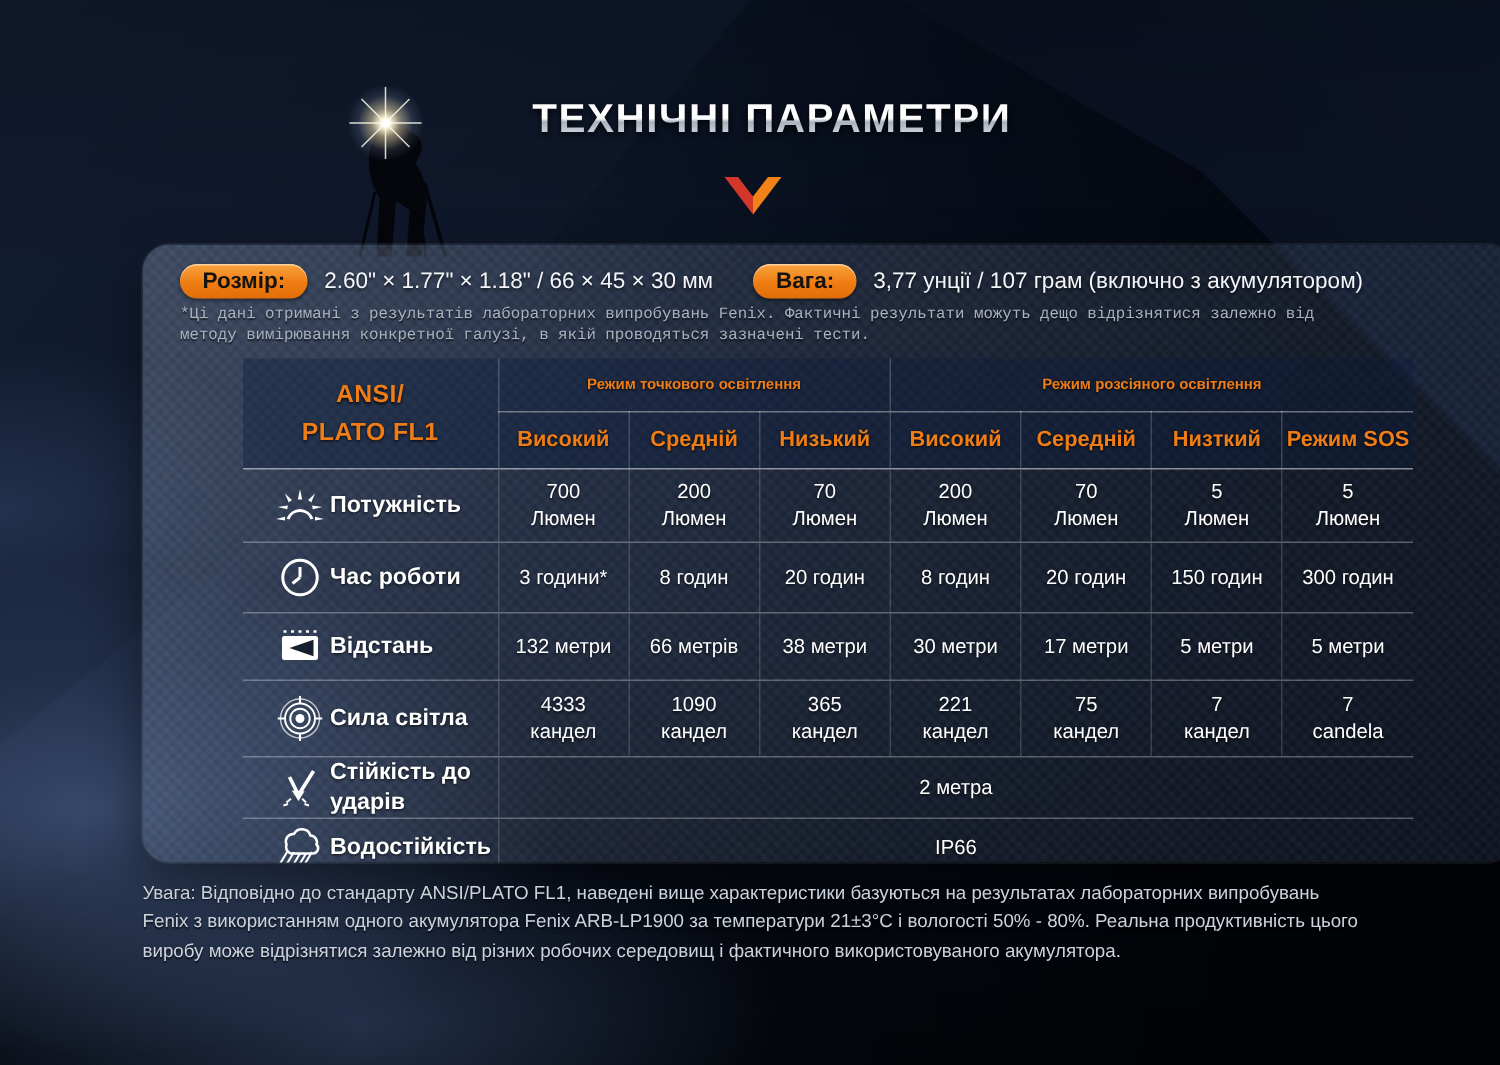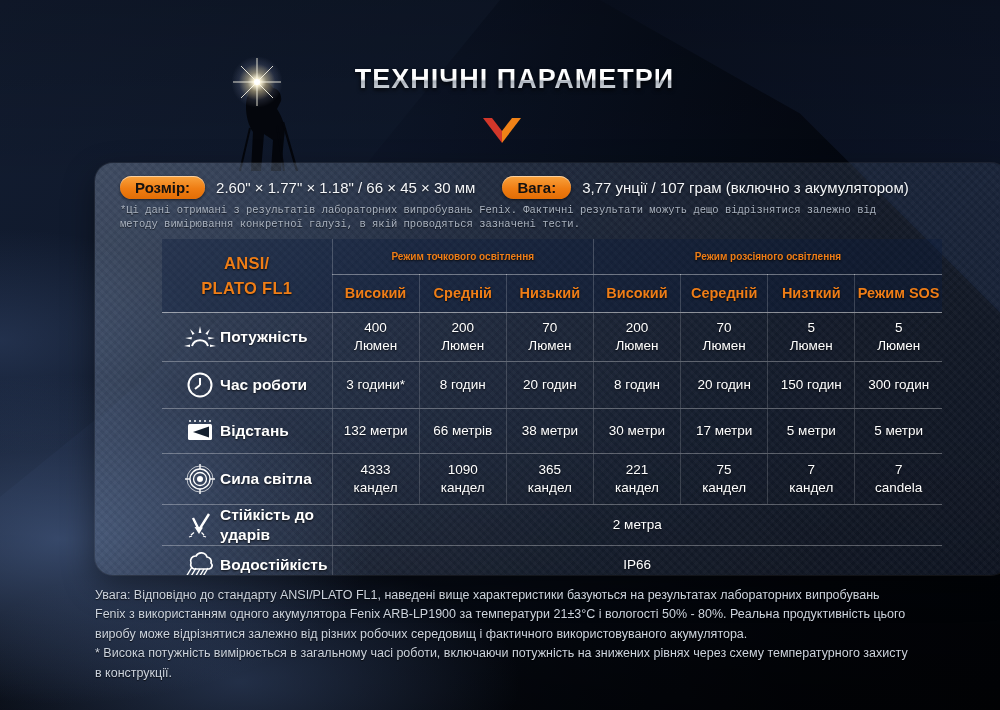--- a/index.html
+++ b/index.html
@@ -172,21 +172,21 @@
                     <polygon points="1,14 7.5,15.5 7.9,13"></polygon>
                     <polygon points="31,14 24.5,15.5 24.1,13"></polygon>
                     <polygon points="0,22 6,20.5 6,23"></polygon>
                     <polygon points="32,22 26,20.5 26,23"></polygon>
                   </g>
                 </svg>
               </span>
               <span class="row-label">Потужність</span>
             </span>
           </td>
-          <td>400
+          <td>700
 Люмен</td>
           <td>200
 Люмен</td>
           <td>70
 Люмен</td>
           <td>200
 Люмен</td>
           <td>70
 Люмен</td>
           <td>5
@@ -316,16 +316,15 @@
             </span>
           </td>
           <td colspan="7">IP66</td>
         </tr>
       </tbody>
     </table>
   </div>
 
   <div class="footer">
     <p>Увага: Відповідно до стандарту ANSI/PLATO FL1, наведені вище характеристики базуються на результатах лабораторних випробувань Fenix з використанням одного акумулятора Fenix ARB-LP1900 за температури 21±3°C і вологості 50% - 80%. Реальна продуктивність цього виробу може відрізнятися залежно від різних робочих середовищ і фактичного використовуваного акумулятора.</p>
-    <p>* Висока потужність вимірюється в загальному часі роботи, включаючи потужність на знижених рівнях через схему температурного захисту в конструкції.</p>
   </div>
 
 </div>
 
 </body></html>

